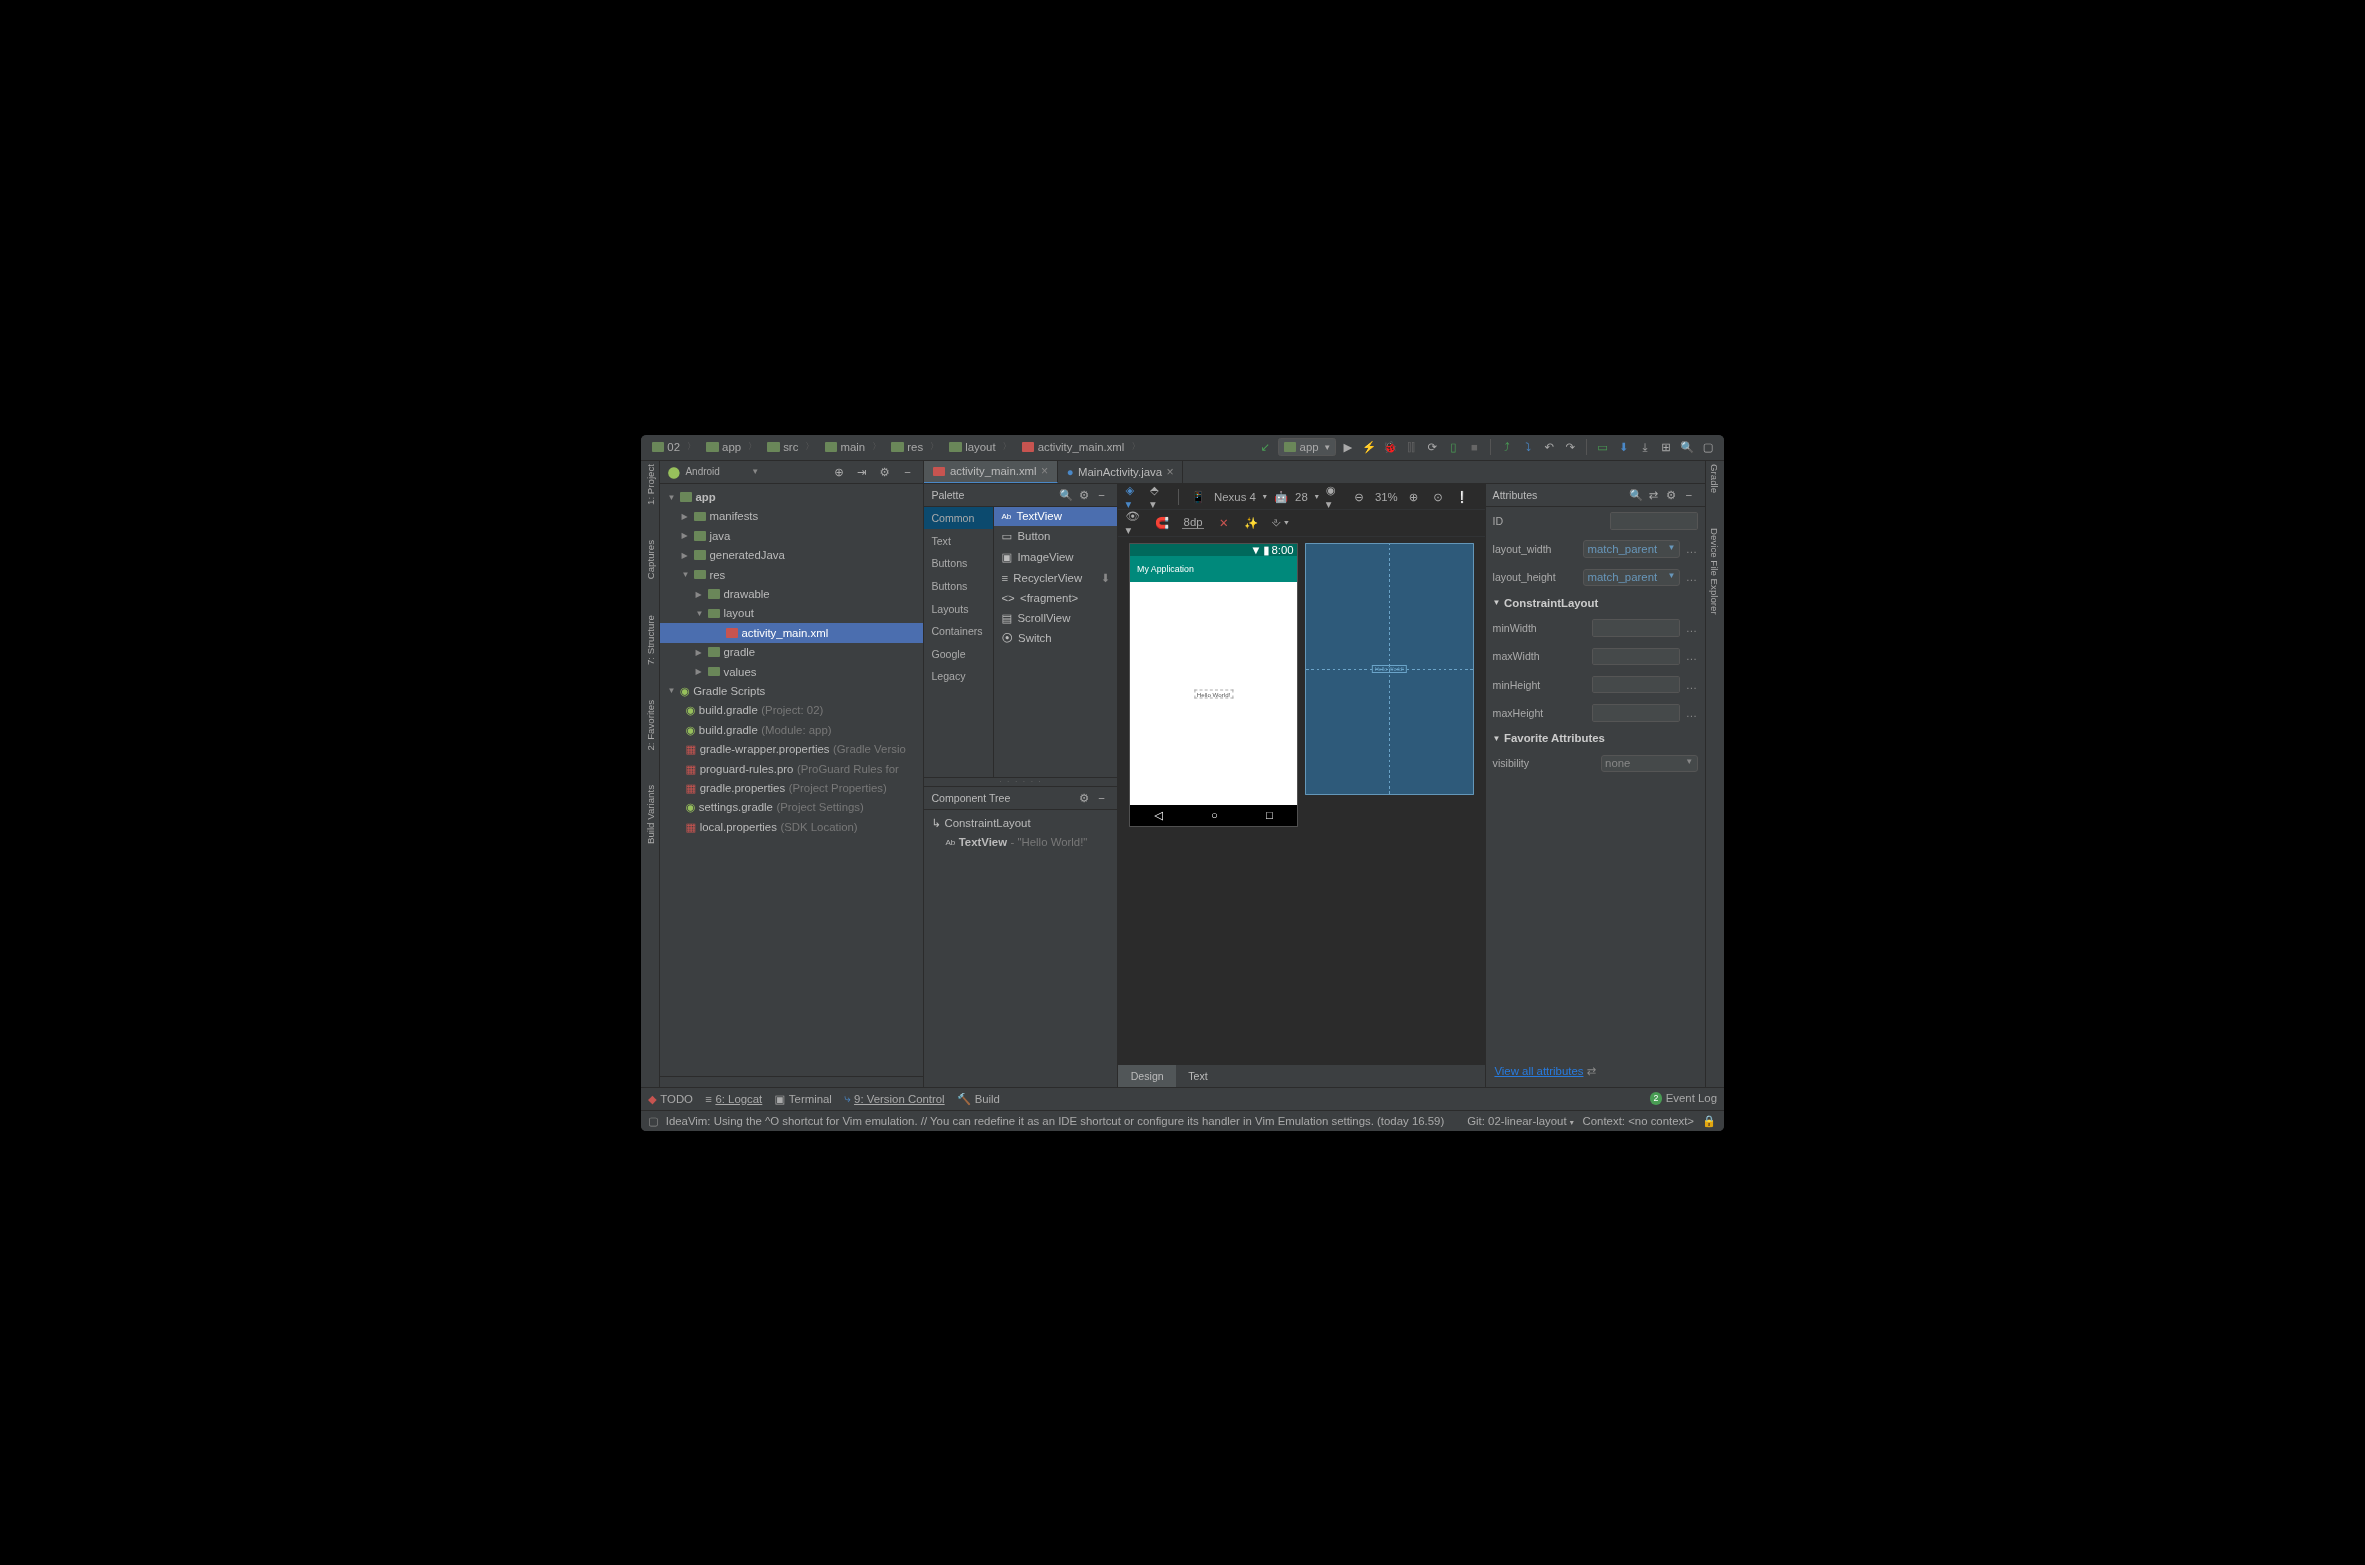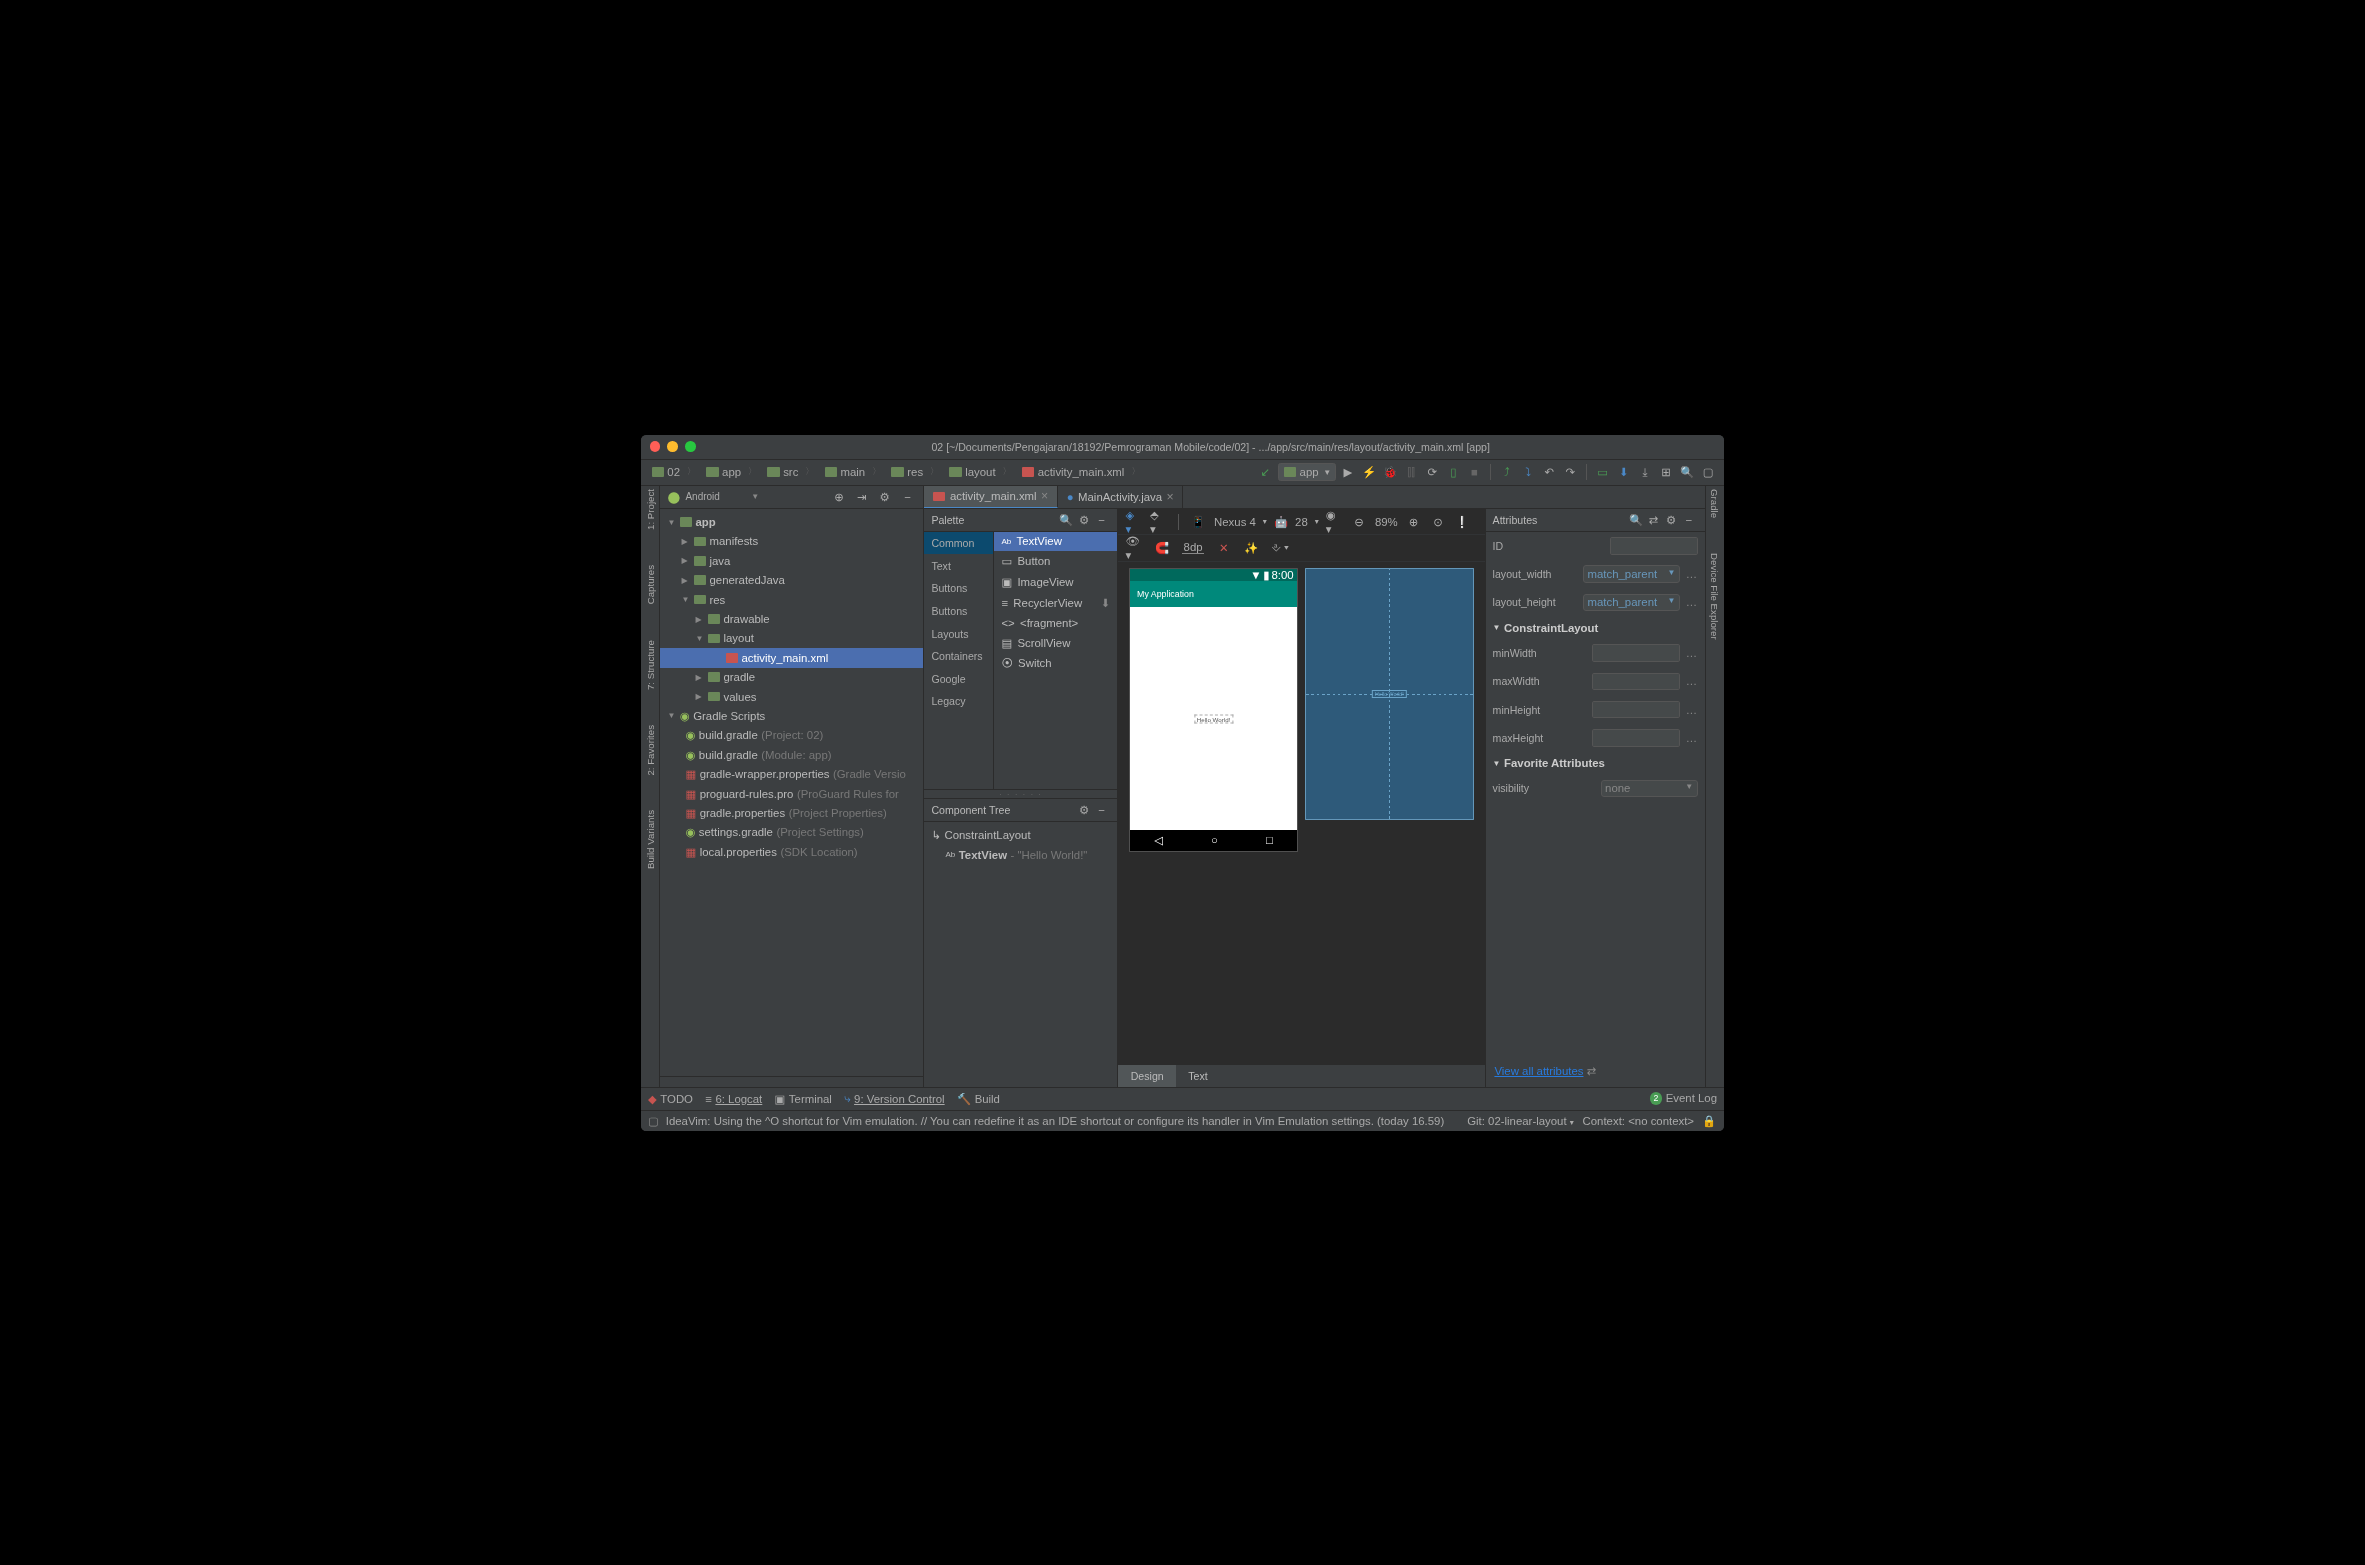--- a/index.html
+++ b/index.html
@@ -84,28 +84,20 @@
 .statusline2 { height:21px; background:#3c3f41; border-top:0.9px solid #2b2b2b; display:flex; align-items:center; padding:0 7px; font-size:10.6px; color:#aaa; }
 .sb-item { display:flex; align-items:center; gap:3.5px; cursor:pointer; }
 .badge-green { background:#499c54; color:#fff; border-radius:7px; width:12.3px; height:12.3px; display:flex; align-items:center; justify-content:center; font-size:8.8px; }
 .scrollbar-bottom { height:10.6px; background:#3c3f41; border-top:0.9px solid #2b2b2b; }
 </style>
 </head>
 <body>
 
 <div class="window">
 
-  <div class="titlebar">
-    <div class="traffic">
-      <div class="tl r"></div>
-      <div class="tl y"></div>
-      <div class="tl g"></div>
-    </div>
-    <div class="title">02 [~/Documents/Pengajaran/18192/Pemrograman Mobile/code/02] - .../app/src/main/res/layout/activity_main.xml [app]</div>
-  </div>
 
   <div class="toolbar">
     <span class="crumb">
         <span class="folder-ico"></span>
         <span>02</span>
       </span>
     <span class="crumb">
         <span class="folder-ico"></span>
         <span>app</span>
       </span>
@@ -363,21 +355,21 @@
             <span class="tbbtn">⬘ ▾</span>
             <div class="sep"></div>
             <span class="tbbtn">📱</span>
             <span>Nexus 4</span>
               <span style="font-size:8px">▾</span>
             <span style="color:#97c05c">🤖</span>
             <span>28</span>
               <span style="font-size:8px">▾</span>
             <span class="tbbtn">◉ ▾</span>
             <span class="tbbtn">⊖</span>
-            <span>89%</span>
+            <span>31%</span>
             <span class="tbbtn">⊕</span>
             <span class="tbbtn">⊙</span>
             <span class="tbbtn">❕</span>
           </div>
           <div class="design-toolbar2">
             <span class="tbbtn">👁 ▾</span>
             <span class="tbbtn">🧲</span>
             <span style="border-bottom:0.9px solid #888;padding:0 1.8px">8dp</span>
             <span class="tbbtn" style="color:#c75450">✕</span>
             <span class="tbbtn">✨</span>

